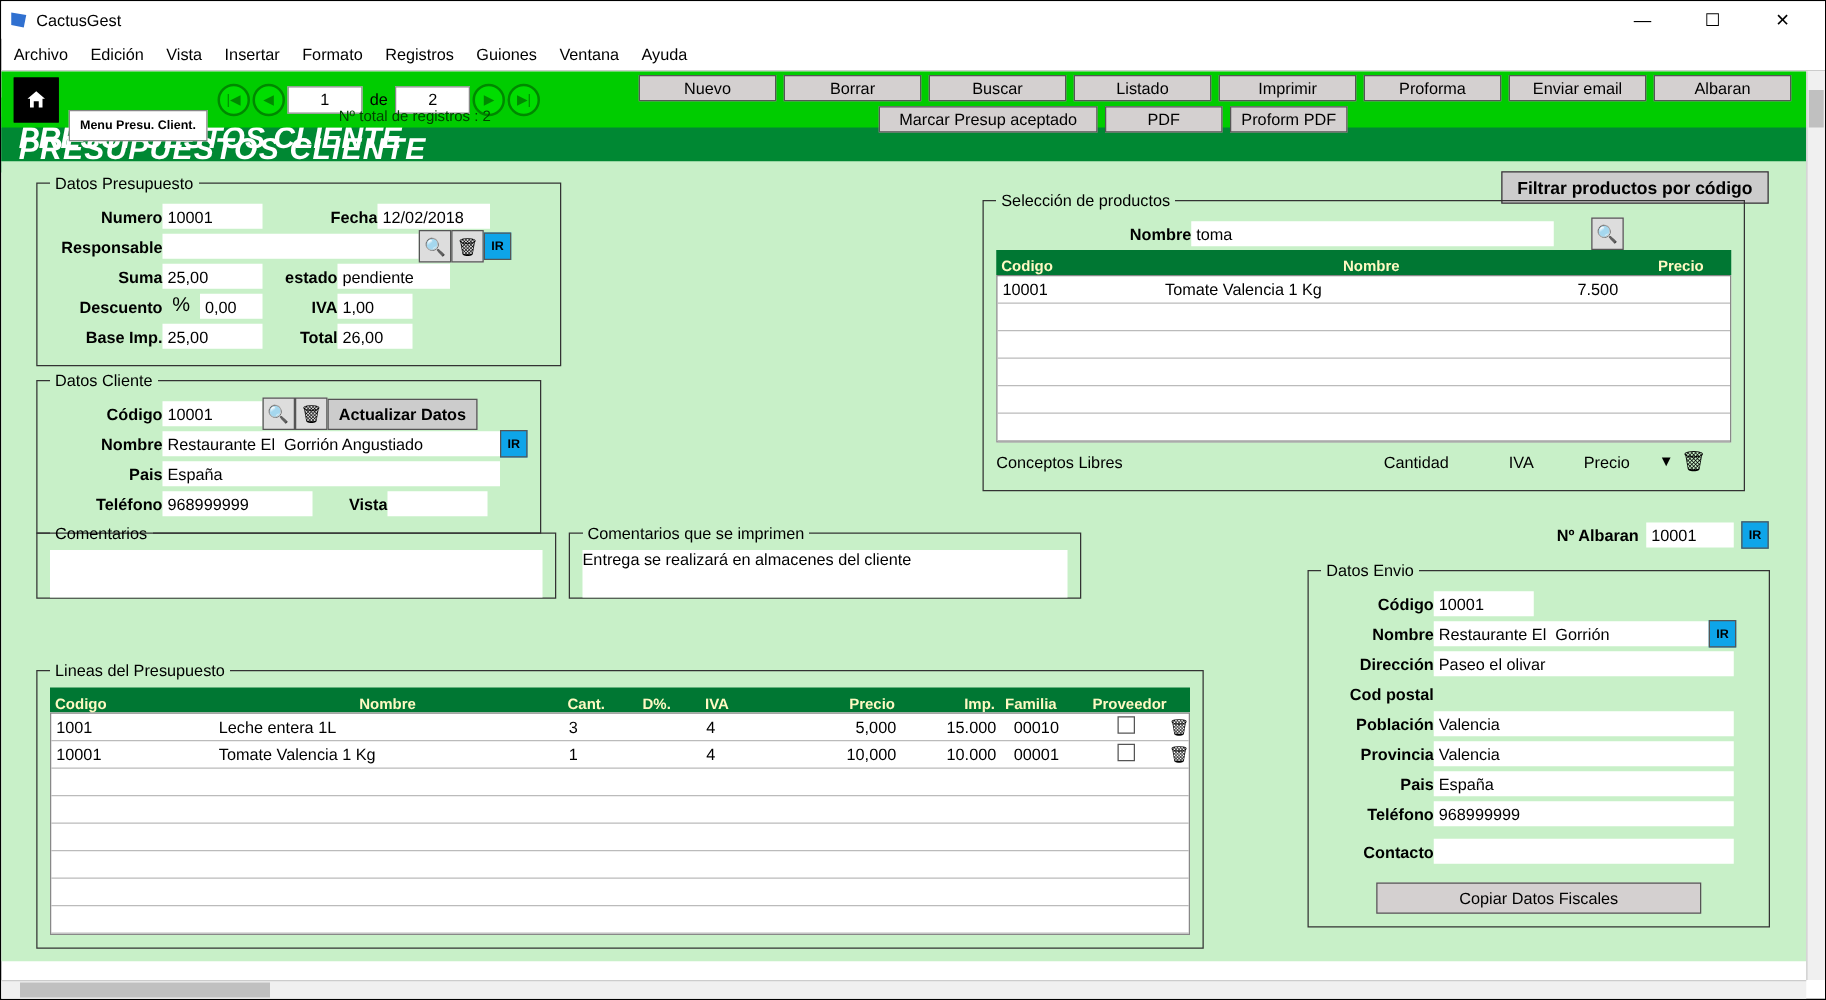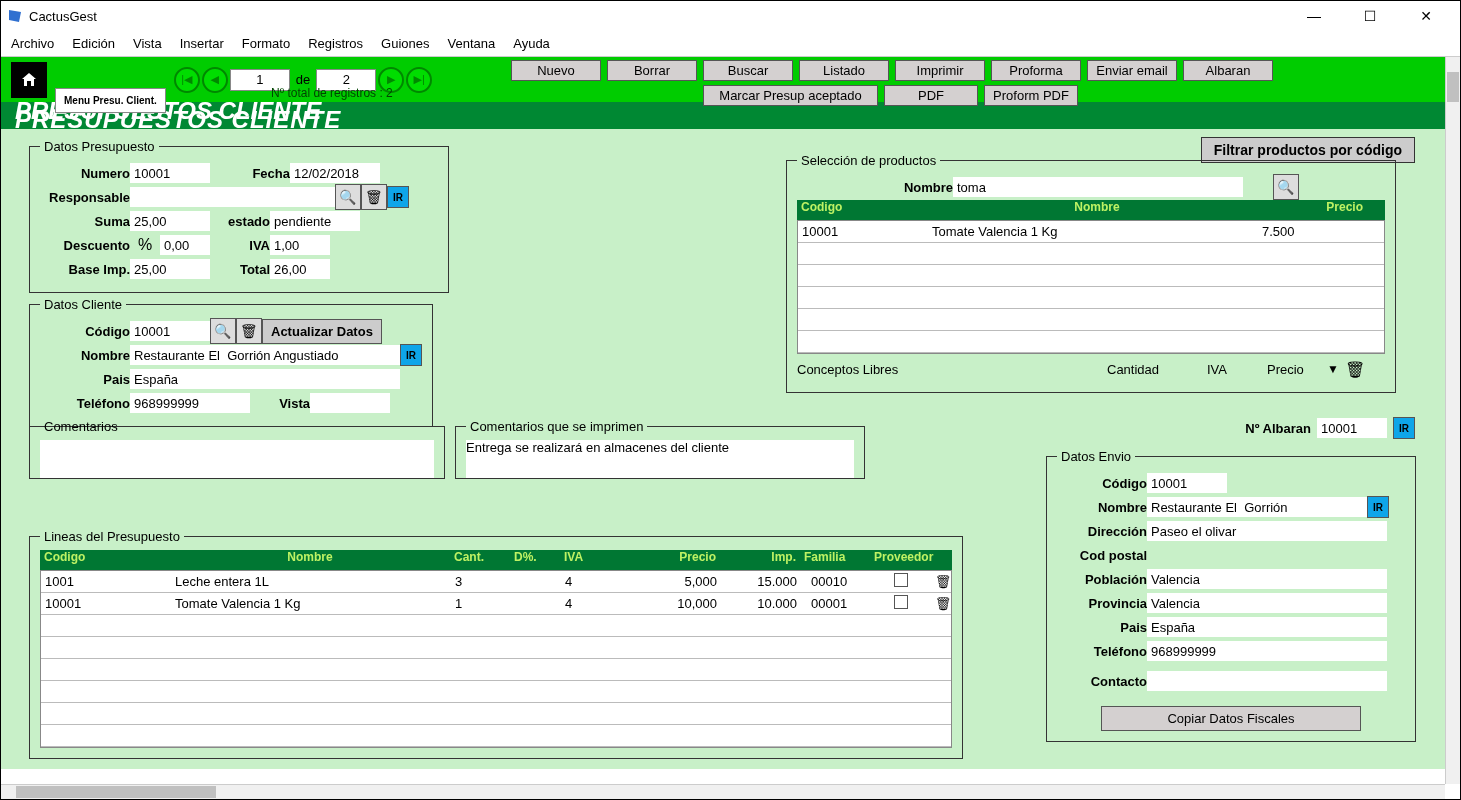--- a/index.html
+++ b/index.html
@@ -18,34 +18,34 @@
 .scrollbar-h .thumb { position: absolute; left: 15px; top: 1px; bottom: 1px; width: 200px; background: #c0c0c0; }
 .toolbar { background: #00cc00; height: 45px; display: flex; align-items: center; padding: 0 10px; gap: 8px; position: relative; }
 .home-btn { width: 36px; height: 36px; background: #000; border: 1px solid #000; display: flex; align-items: center; justify-content: center; }
 .menu-btn { background: #fff; border: 1px solid #888; padding: 6px 8px; font-size: 10px; font-weight: bold; margin-top: 41px; }
 .nav-group { display: flex; align-items: center; gap: 2px; }
 .nav-circle { width: 26px; height: 26px; border: 2px solid #008800; border-radius: 50%; display: flex; align-items: center; justify-content: center; color: #008800; font-size: 11px; background: #00dd00; }
 .nav-input { width: 60px; height: 22px; text-align: center; border: 1px solid #888; font-size: 13px; }
 .nav-de { font-size: 13px; color: #000; margin: 0 4px; }
 .action-btns-wrap { position: absolute; left: 510px; top: 3px; }
 .action-row { display: flex; gap: 6px; margin-bottom: 4px; }
-.action-btn { background: #d4d0d0; border: 1px solid #555; padding: 2px 0; font-size: 13px; width: 90px; text-align: center; }
+.action-btn { background: #d4d0d0; border: 1px solid #555; padding: 2px 0; font-size: 13px; width: 110px; text-align: center; }
 .action-btn.wide { width: 175px; }
 .action-btn.wide2 { width: 94px; }
 .header-band { background: #009933; color: #fff; font-size: 24px; font-weight: bold; padding: 4px 14px; font-style: italic; }
 .page-body { background: #c8f0c8; height: 640px; position: relative; padding: 10px; }
 fieldset { border: 1px solid #333; padding: 6px 10px 10px; position: absolute; background: transparent; }
 legend { font-size: 13px; padding: 0 4px; color: #000; }
 .row { display: flex; align-items: center; margin: 2px 0; height: 22px; }
 .lbl { font-size: 13px; text-align: right; font-weight: bold; color: #000; }
 .val { background: #fff; border: none; font-size: 13px; padding: 1px 4px; height: 20px; }
 .icon-btn { width: 26px; height: 26px; border: 1px solid #555; background: #ddd; display: flex; align-items: center; justify-content: center; font-size: 14px; }
 .ir-btn { width: 22px; height: 22px; border: 1px solid #555; background: #0ea5e9; font-size: 10px; font-weight: bold; display: flex; align-items: center; justify-content: center; }
 .update-btn { background: #ccc; border: 1px solid #555; padding: 4px 8px; font-size: 13px; font-weight: bold; }
-.table-hdr { background: #007733; color: #bef264; display: flex; font-size: 12px; font-weight: bold; height: 20px; align-items: flex-start; }
+.table-hdr { background: #007733; color: #fef9c3; display: flex; font-size: 12px; font-weight: bold; height: 20px; align-items: flex-end; }
 .table-hdr > div { padding: 0 4px; }
 .table-body { background: #fff; }
 .table-row { display: flex; border-bottom: 1px solid #bbb; font-size: 13px; height: 22px; align-items: center; }
 .table-row > div { padding: 0 4px; }
 .table-row.empty { height: 22px; }
 .filter-btn { background: #ccc; border: 1px solid #333; padding: 4px 12px; font-size: 14px; font-weight: bold; }
 .chk { width: 14px; height: 14px; border: 1px solid #555; background: #fff; display: inline-block; }
 </style>
 </head>
 <body>
@@ -117,21 +117,21 @@
       </div>
 
     <div class="page-body">
       <button class="filter-btn" style="position:absolute; right:30px; top:8px;">Filtrar productos por código</button>
 
       <fieldset style="left:28px; top:10px; width:420px;">
         <legend>Datos Presupuesto</legend>
         <div class="row">
           <span class="lbl" style="width:90px;">Numero</span>
           <input class="val" style="width: 80px;" value="10001">
-          <span class="lbl" style="width:80px;">Fecha</span>
+          <span class="lbl" style="width:92px;">Fecha</span>
           <input class="val" style="width: 90px;" value="12/02/2018">
         </div>
         <div class="row">
           <span class="lbl" style="width:90px;">Responsable</span>
           <input class="val" style="width: 50px;">
           <input class="val" style="width: 155px;" value="">
           <button class="icon-btn">
               <span>🔍</span>
             </button>
           <button class="icon-btn">

